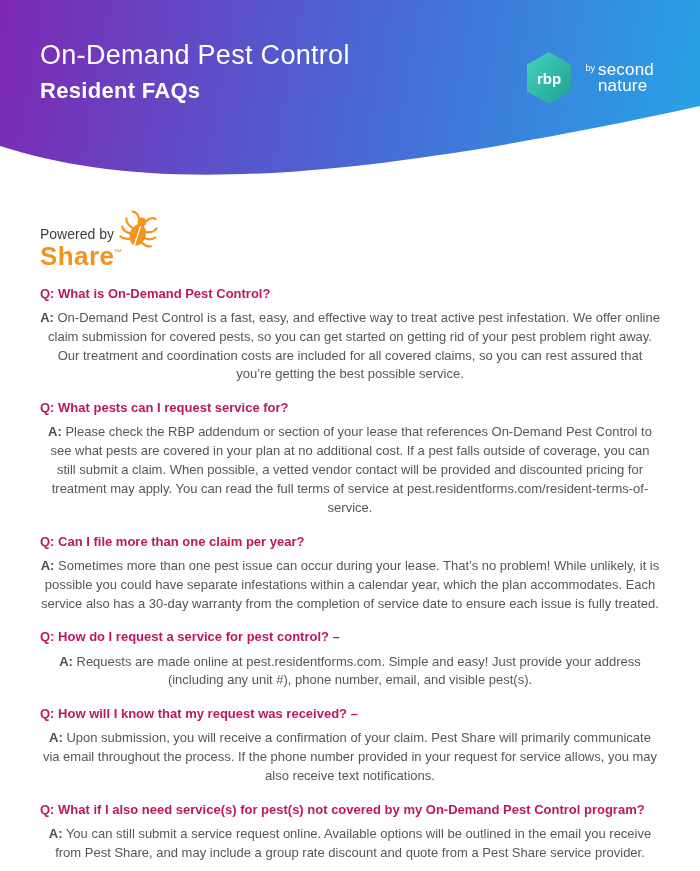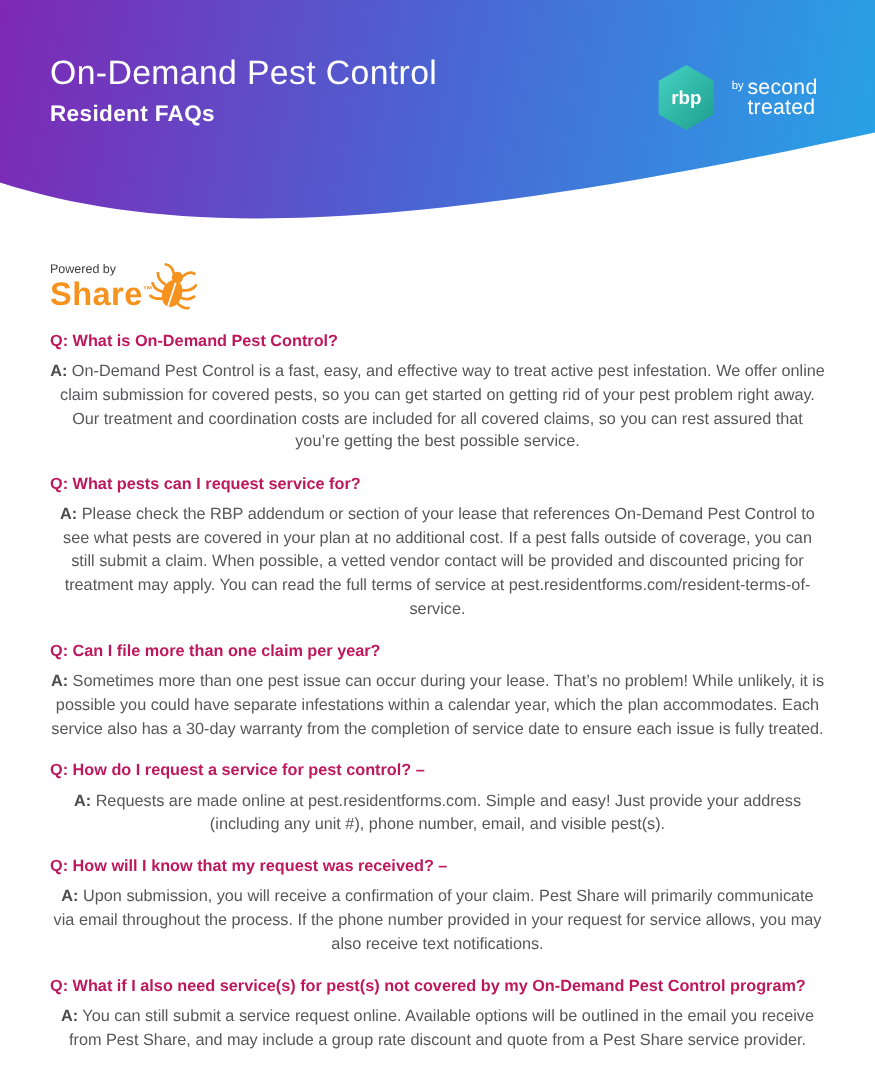--- a/index.html
+++ b/index.html
@@ -26,21 +26,21 @@
     align-items: center;
     padding: 38px 46px 0 40px;
   }
   .title-line1 {
     font-size: 27px;
     font-weight: 400;
     letter-spacing: 0.3px;
     margin: 0 0 7px 0;
   }
   .title-line2 {
-    font-size: 18px;
+    font-size: 22px;
     font-weight: 700;
     letter-spacing: 0.3px;
     margin: 0;
   }
   .brand-block {
     display: flex;
     align-items: center;
     gap: 10px;
     margin-top: 12px;
   }
@@ -56,24 +56,24 @@
     display: block;
   }
 
   
   .powered {
     position: relative;
     padding: 14px 40px 6px 40px;
     width: 240px;
   }
   .powered-label {
-    font-size: 10px;
+    font-size: 14px;
     color: #3d3d3f;
     font-weight: 500;
-    margin: 0 0 2px 0;
+    margin: 16px 0 2px 0;
   }
   .pest-word {
     color: #f6921e;
     font-weight: 800;
     font-size: 26px;
     line-height: 0.95;
     letter-spacing: 0.4px;
     margin: 0;
   }
   .tm { font-size: 8px; vertical-align: super; font-weight: 700; }
@@ -120,21 +120,21 @@
             <stop offset="1" stop-color="#1f9e8e"></stop>
           </linearGradient>
         </defs>
         <path d="M26 2 L48 14.5 V41.5 L26 54 L4 41.5 V14.5 Z" fill="url(#hexg)" stroke="none" stroke-linejoin="round"></path>
         <text x="26" y="33.5" text-anchor="middle" font-family="Liberation Sans, sans-serif" font-size="15" font-weight="700" fill="#ffffff">rbp</text>
       </svg>
       <div class="sn-block">
         <span class="sn-by">by</span>
         <span class="sn-lines">
           <span>second</span><br>
-          <span>treated</span>
+          <span>nature</span>
         </span>
       </div>
     </div>
   </div>
   <svg class="wave" viewBox="0 0 700 95" preserveAspectRatio="none">
     <path d="M0,45 C140,90 330,86 700,5 L700,95 L0,95 Z" fill="#ffffff"></path>
   </svg>
 </div>
 
 <div class="powered">

